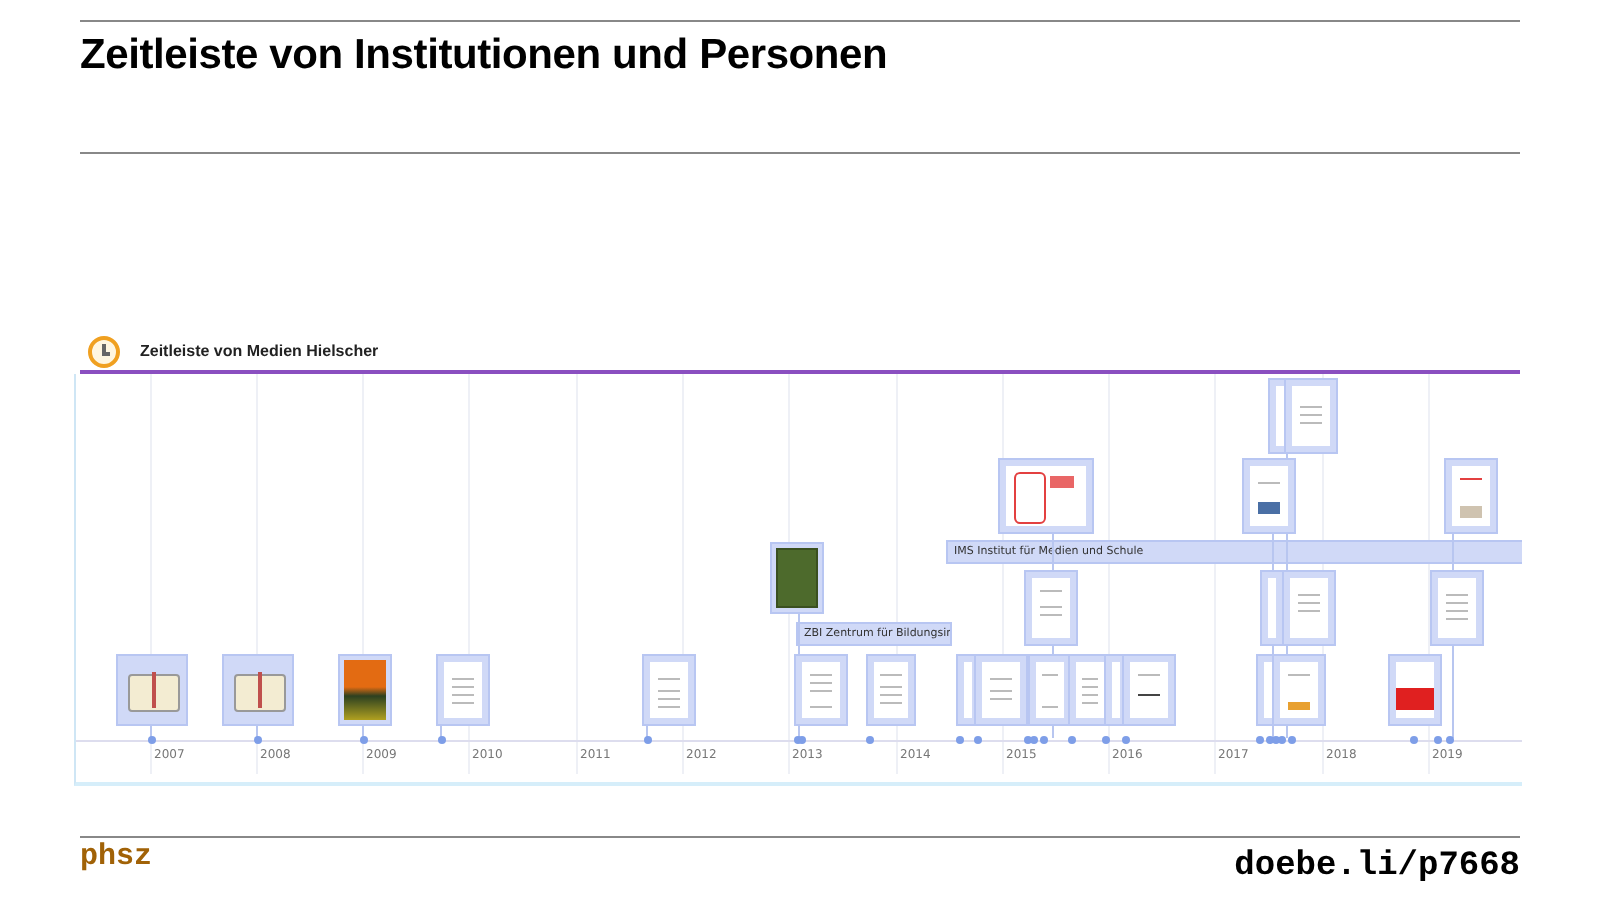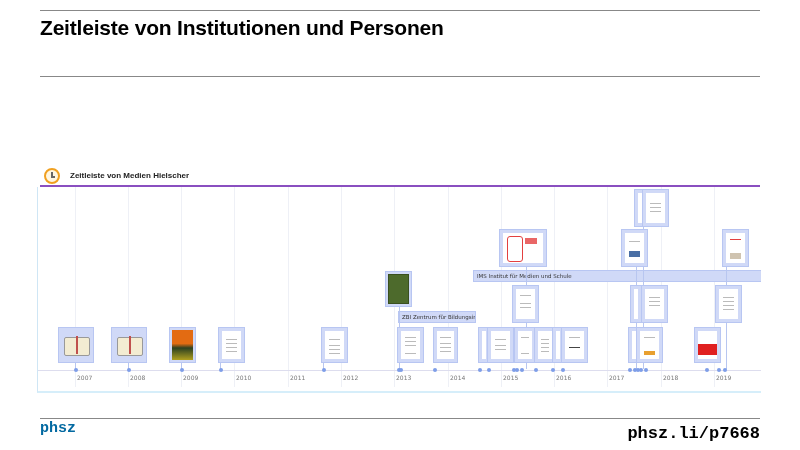--- a/index.html
+++ b/index.html
@@ -1,19 +1,19 @@
 <!DOCTYPE html>
 <html><head>
 <meta charset="utf-8">
 <style>
   html, body { margin:0; padding:0; background:#ffffff; }
   body { width:800px; height:450px; position:relative; overflow:hidden; font-family:"Liberation Sans", sans-serif; }
   .hr { position:absolute; left:40px; width:720px; height:1px; background:#888; }
   .title { position:absolute; left:40px; top:16px; font-size:21px; font-weight:bold; color:#000; letter-spacing:-0.2px; }
-  .footer-left { position:absolute; left:40px; top:420px; font-family:"Liberation Mono", monospace; font-weight:bold; font-size:15px; color:#0369a1; }
+  .footer-left { position:absolute; left:40px; top:420px; font-family:"Liberation Mono", monospace; font-weight:bold; font-size:15px; color:#a16207; }
   .footer-right { position:absolute; right:40px; top:424px; font-family:"Liberation Mono", monospace; font-weight:bold; font-size:17px; color:#000; }
 
   .tl-header { position:absolute; left:40px; top:166px; width:720px; height:20px; }
   .clock { position:absolute; left:4px; top:2px; width:12px; height:12px; border:2px solid #f0a020; border-radius:50%; background:#fff6e0; }
   .clock:before { content:""; position:absolute; left:5px; top:2px; width:1.5px; height:5px; background:#666; }
   .clock:after { content:""; position:absolute; left:5px; top:6px; width:4px; height:1.5px; background:#666; }
   .tl-title { position:absolute; left:30px; top:5px; font-size:8px; font-weight:bold; color:#222; }
   .tl-line { position:absolute; left:40px; top:185px; width:720px; height:2px; background:#8a4fc0; }
 
   .timeline { position:absolute; left:37px; top:187px; width:723px; height:204px; border-left:1px solid #cfe6f5; border-bottom:2px solid #d6eefa; overflow:hidden; background:#fff; }
@@ -264,13 +264,13 @@
       <div class="doc">
         <div class="ln" style="top:10px"></div>
         <div class="ln" style="top:14px"></div>
         <div class="ln" style="top:18px"></div>
       </div>
     </div>
 </div>
 
 <div class="hr" style="top:418px;"></div>
 <div class="footer-left">phsz</div>
-<div class="footer-right">phsz.li/p7668</div>
+<div class="footer-right">doebe.li/p7668</div>
 
 </body></html>

